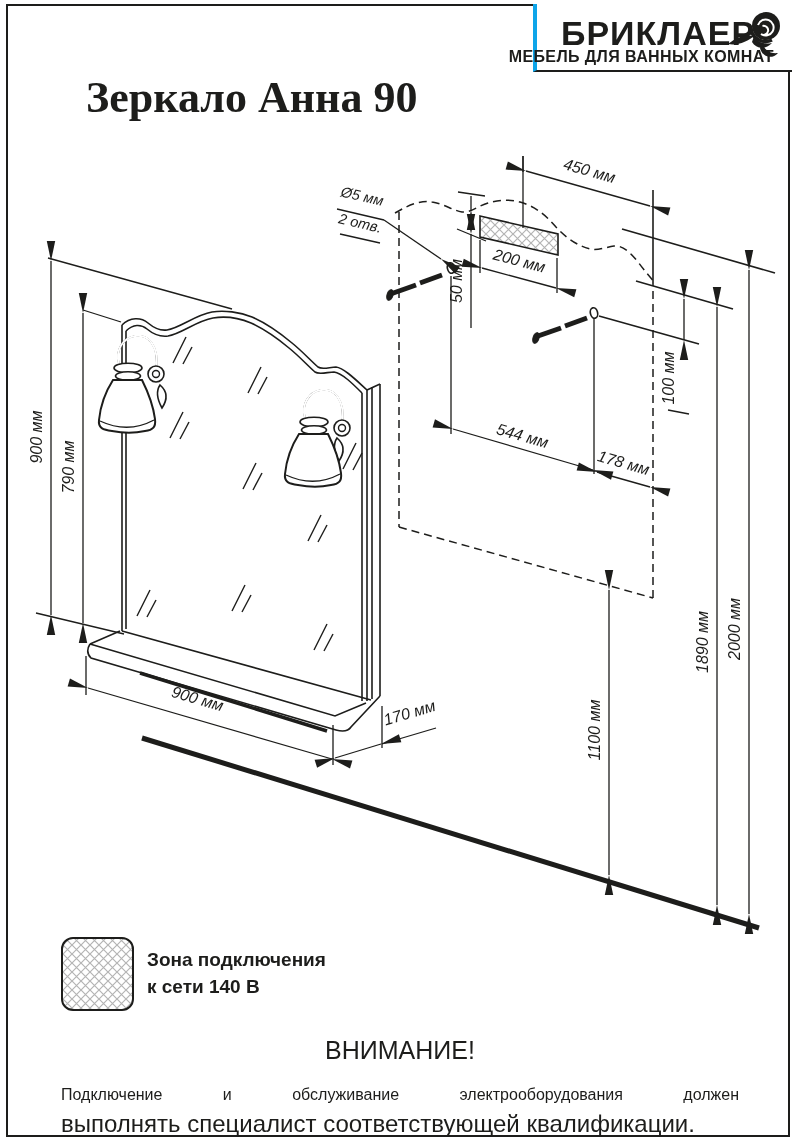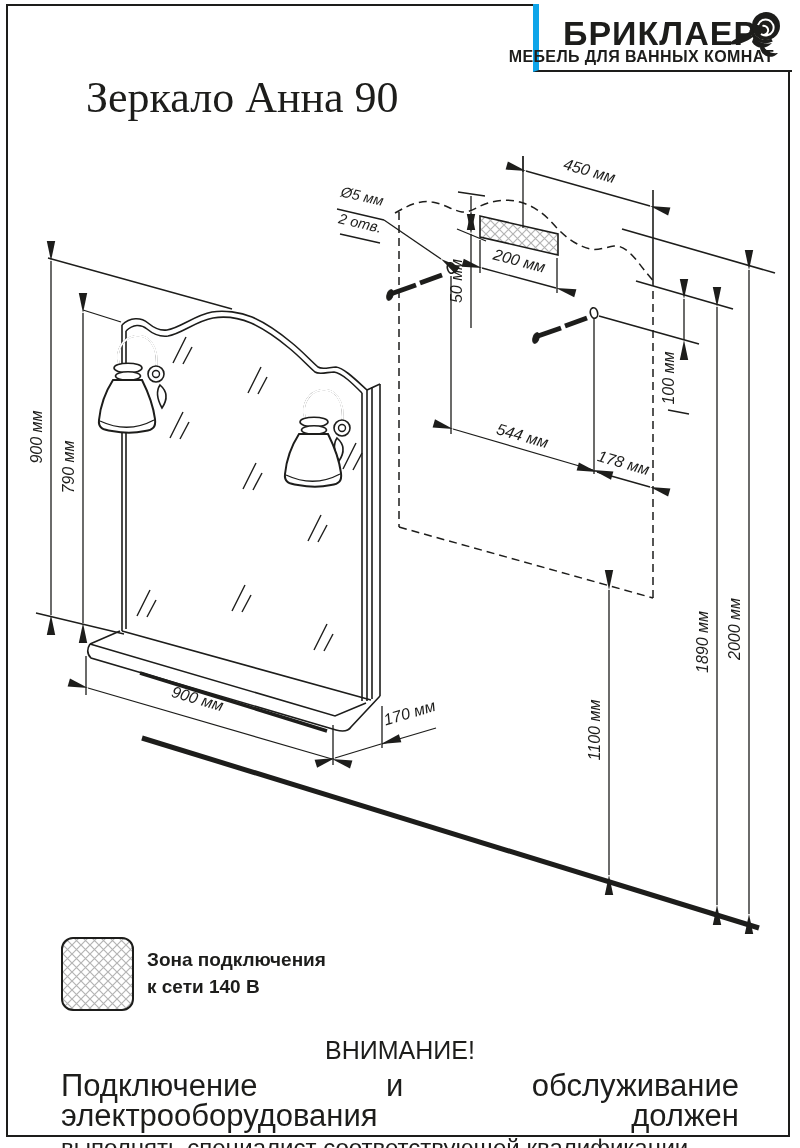--- a/index.html
+++ b/index.html
@@ -2,44 +2,44 @@
 <html><head>
 <meta charset="utf-8">
 <style>
   html,body{margin:0;padding:0;background:#e8e8e8;}
   .page{position:relative;width:800px;height:1148px;background:#ffffff;overflow:hidden;
         font-family:"Liberation Sans",sans-serif;color:#1d1d1b;}
   .page-border{position:absolute;left:6px;top:4px;width:784px;height:1133px;
         border:2px solid #1d1d1b;box-sizing:border-box;}
   
   .logo-box{position:absolute;left:533px;top:4px;width:259px;height:68px;
-        border-left:6px solid #0ea5e9;border-bottom:2px solid #1d1d1b;box-sizing:border-box;background:#fff;}
+        border-left:4px solid #0ea5e9;border-bottom:2px solid #1d1d1b;box-sizing:border-box;background:#fff;}
   .brand{position:absolute;left:24px;top:10px;font-size:34px;font-weight:bold;letter-spacing:1px;white-space:nowrap;}
   .rose{position:absolute;right:6px;top:2px;}
   .subtitle{position:absolute;right:18px;bottom:4px;font-size:16px;font-weight:bold;letter-spacing:0.4px;white-space:nowrap;}
   
   .title{position:absolute;left:86px;top:72px;font-family:"Liberation Serif",serif;
-        font-weight:normal;font-size:44px;white-space:nowrap;}
+        font-weight:bold;font-size:44px;white-space:nowrap;}
   
   svg.draw{position:absolute;left:0;top:0;}
   svg.draw path,svg.draw line,svg.draw ellipse,svg.draw circle{vector-effect:none;}
   .ln{stroke:#1d1d1b;stroke-width:1.6;fill:none;}
   .thin{stroke:#1d1d1b;stroke-width:1.3;fill:none;}
   .dash{stroke:#1d1d1b;stroke-width:1.5;fill:none;stroke-dasharray:8 5;}
   .thick{stroke:#1d1d1b;stroke-width:5;fill:none;}
   .shadow{stroke:#1d1d1b;stroke-width:3.5;fill:none;}
   .dim{font-family:"Liberation Sans",sans-serif;font-style:italic;font-size:16px;fill:#1d1d1b;}
   .dimsm{font-family:"Liberation Sans",sans-serif;font-style:italic;font-size:14.5px;fill:#1d1d1b;}
   .white-core{stroke:#ffffff;stroke-width:2;fill:none;}
   
   .legend-text{position:absolute;left:147px;top:946px;font-size:19px;line-height:27px;font-weight:bold;}
   
   .warning{position:absolute;left:61px;top:1036px;width:678px;}
-  .warning .head{text-align:center;font-size:25px;margin-bottom:6px;}
-  .warning .l1{font-size:31px;text-align:justify;text-align-last:justify;line-height:30px;}
+  .warning .head{text-align:center;font-size:25px;margin-bottom:17px;}
+  .warning .l1{font-size:16px;text-align:justify;text-align-last:justify;line-height:25px;}
   .warning .l2{font-size:24px;line-height:34px;}
 </style>
 </head>
 <body>
 
 <div class="page">
   <div class="page-border"></div>
 
   <svg class="draw" width="800" height="1148" viewBox="0 0 800 1148">
     <defs>

